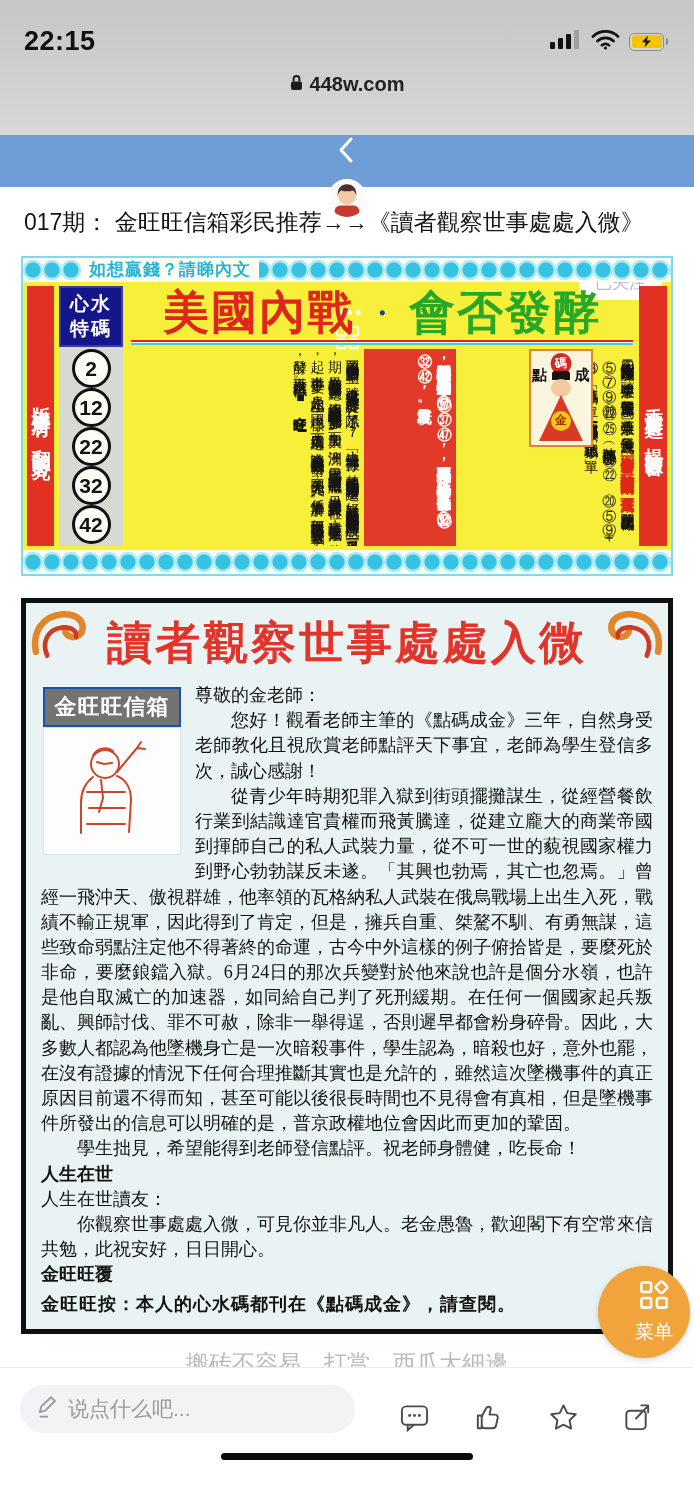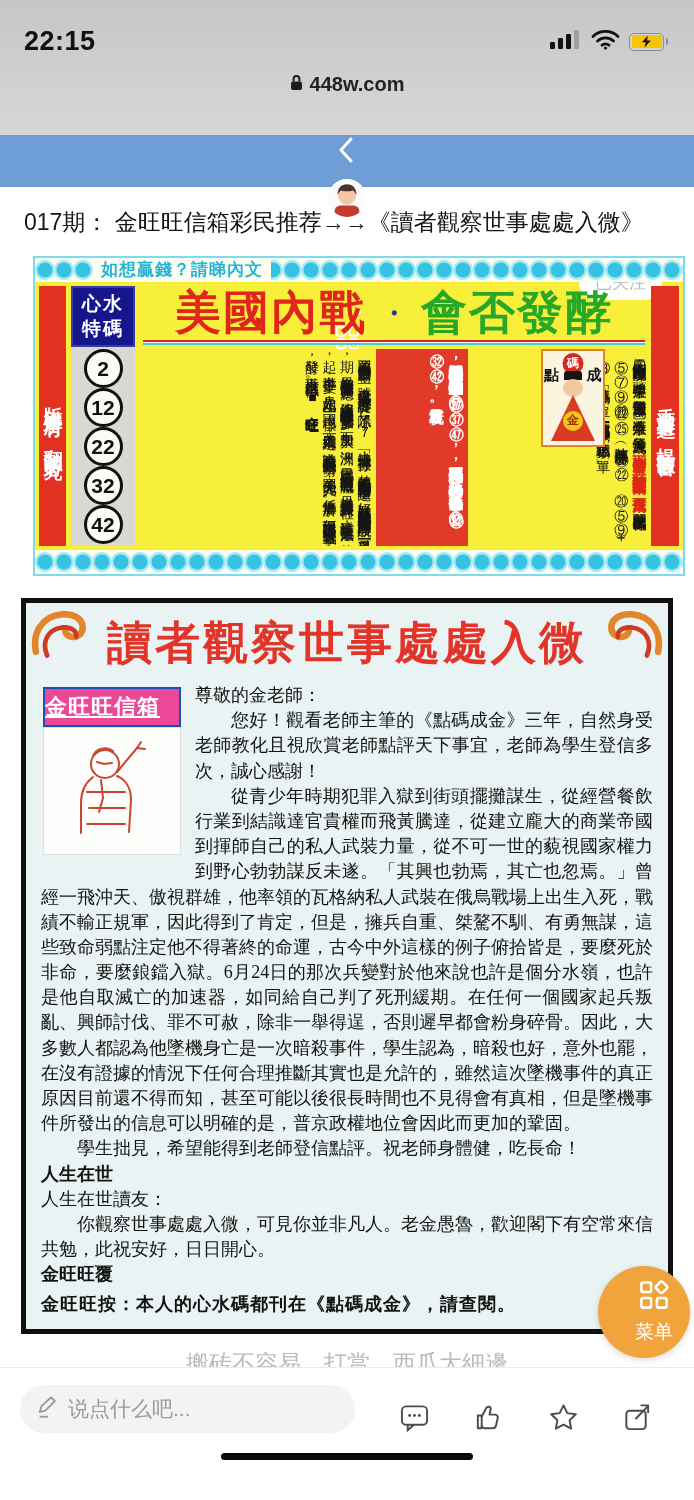--- a/index.html
+++ b/index.html
@@ -24,21 +24,21 @@
   .avatar { width:38px; height:38px; border-radius:50%; overflow:hidden; background:#fff; flex:0 0 auto; }
   .username { color:#fff; font-size:21px; margin-left:2px; }
   .follow-pill { margin-left:auto; background:#fff; color:#b3bac4; font-size:17px; border-radius:17px; padding:6px 16px; }
   .more-btn { display:flex; gap:4px; margin:0 10px 0 14px; }
   .more-btn i { width:5px; height:5px; border-radius:50%; background:#fff; }
 
   
   .page-title { padding:20px 24px 14px; font-size:23px; color:#151515; }
 
   
-  .flyer { margin:4px 33px 0; width:652px; border:2px solid #7cdbee; background:#f8ef3a; }
+  .flyer { margin:4px 21px 0; width:652px; border:2px solid #7cdbee; background:#f8ef3a; }
   .chain { position:relative; height:24px; background:#fdfdf2;
     background-image:
       radial-gradient(circle at 10px 12px, #38c2e2 7px, rgba(0,0,0,0) 8px),
       radial-gradient(circle at 10px 12px, #a8ebf6 9.5px, rgba(0,0,0,0) 10.5px);
     background-size:19px 24px; }
   .chain-label { position:absolute; left:58px; top:0; height:24px; line-height:24px; background:#fdfdf2; padding:0 8px; color:#22b4da; font-weight:800; font-size:17px; letter-spacing:1px; }
   .flyer-main { display:flex; height:268px;border-radius:12px; }
   .v { writing-mode:vertical-rl; text-orientation:upright; }
   .strip { background:#e23122; color:#fff; font-weight:bold; font-size:19px; letter-spacing:4px; text-align:center; padding-top:8px; }
   .strip-left { width:27px; margin:4px 0 4px 4px; }
@@ -70,21 +70,21 @@
 
   
   .letter { position:relative; margin:22px 21px 0; width:652px; height:736px; border:5px solid #101010; background:#e9f3f3; padding:8px 15px 4px; overflow:hidden; }
   .ornament { position:absolute; z-index:1; }
   .orn-tl { top:2px; left:4px; }
   .orn-tr { top:2px; right:4px; transform:scaleX(-1); }
   .orn-bl { bottom:0; left:0; transform:scaleY(-1) scale(1.25); transform-origin:bottom left; }
   .orn-br { bottom:0; right:0; transform:scale(-1.1,-1.1); transform-origin:bottom right; }
   .letter-title { text-align:center; color:#e23428; font-family:"Liberation Serif",serif; font-weight:900; font-size:45px; letter-spacing:3px; margin:2px 50px 10px; position:relative; z-index:2; }
   .mailbox { float:left; width:138px; margin:4px 14px 6px 2px; position:relative; z-index:2; }
-  .mb-head { background:#ec4899; border:2px solid #1a50b0; color:#fff; font-weight:900; font-size:22px; text-align:left; padding:3px 0; letter-spacing:1px;text-decoration:underline; }
+  .mb-head { background:#737373; border:2px solid #1a50b0; color:#fff; font-weight:900; font-size:22px; text-align:center; padding:3px 0; letter-spacing:1px; }
   .mb-sketch { background:#fdfdfb; border:1px solid #d8e2e2; height:128px; display:flex; align-items:center; justify-content:center; }
   .letter p { font-family:"Liberation Serif",serif; font-size:18px; line-height:1.4; color:#131313; text-align:justify; }
   .indent { text-indent:2em; }
   .sign { text-align:right; padding-right:34px; font-weight:bold; }
   .note { text-align:center; color:#d22f24; font-weight:bold; margin-top:4px; letter-spacing:1px; }
 
   
   .menu-fab { position:absolute; left:598px; top:1266px; width:92px; height:92px; border-radius:50%; background:#f1a33c; z-index:10; display:flex; flex-direction:column; align-items:center; justify-content:center; gap:2px; box-shadow:0 2px 6px rgba(0,0,0,.15); }
   .menu-fab span { color:#fff; font-size:19px;margin-left:20px; }
 

